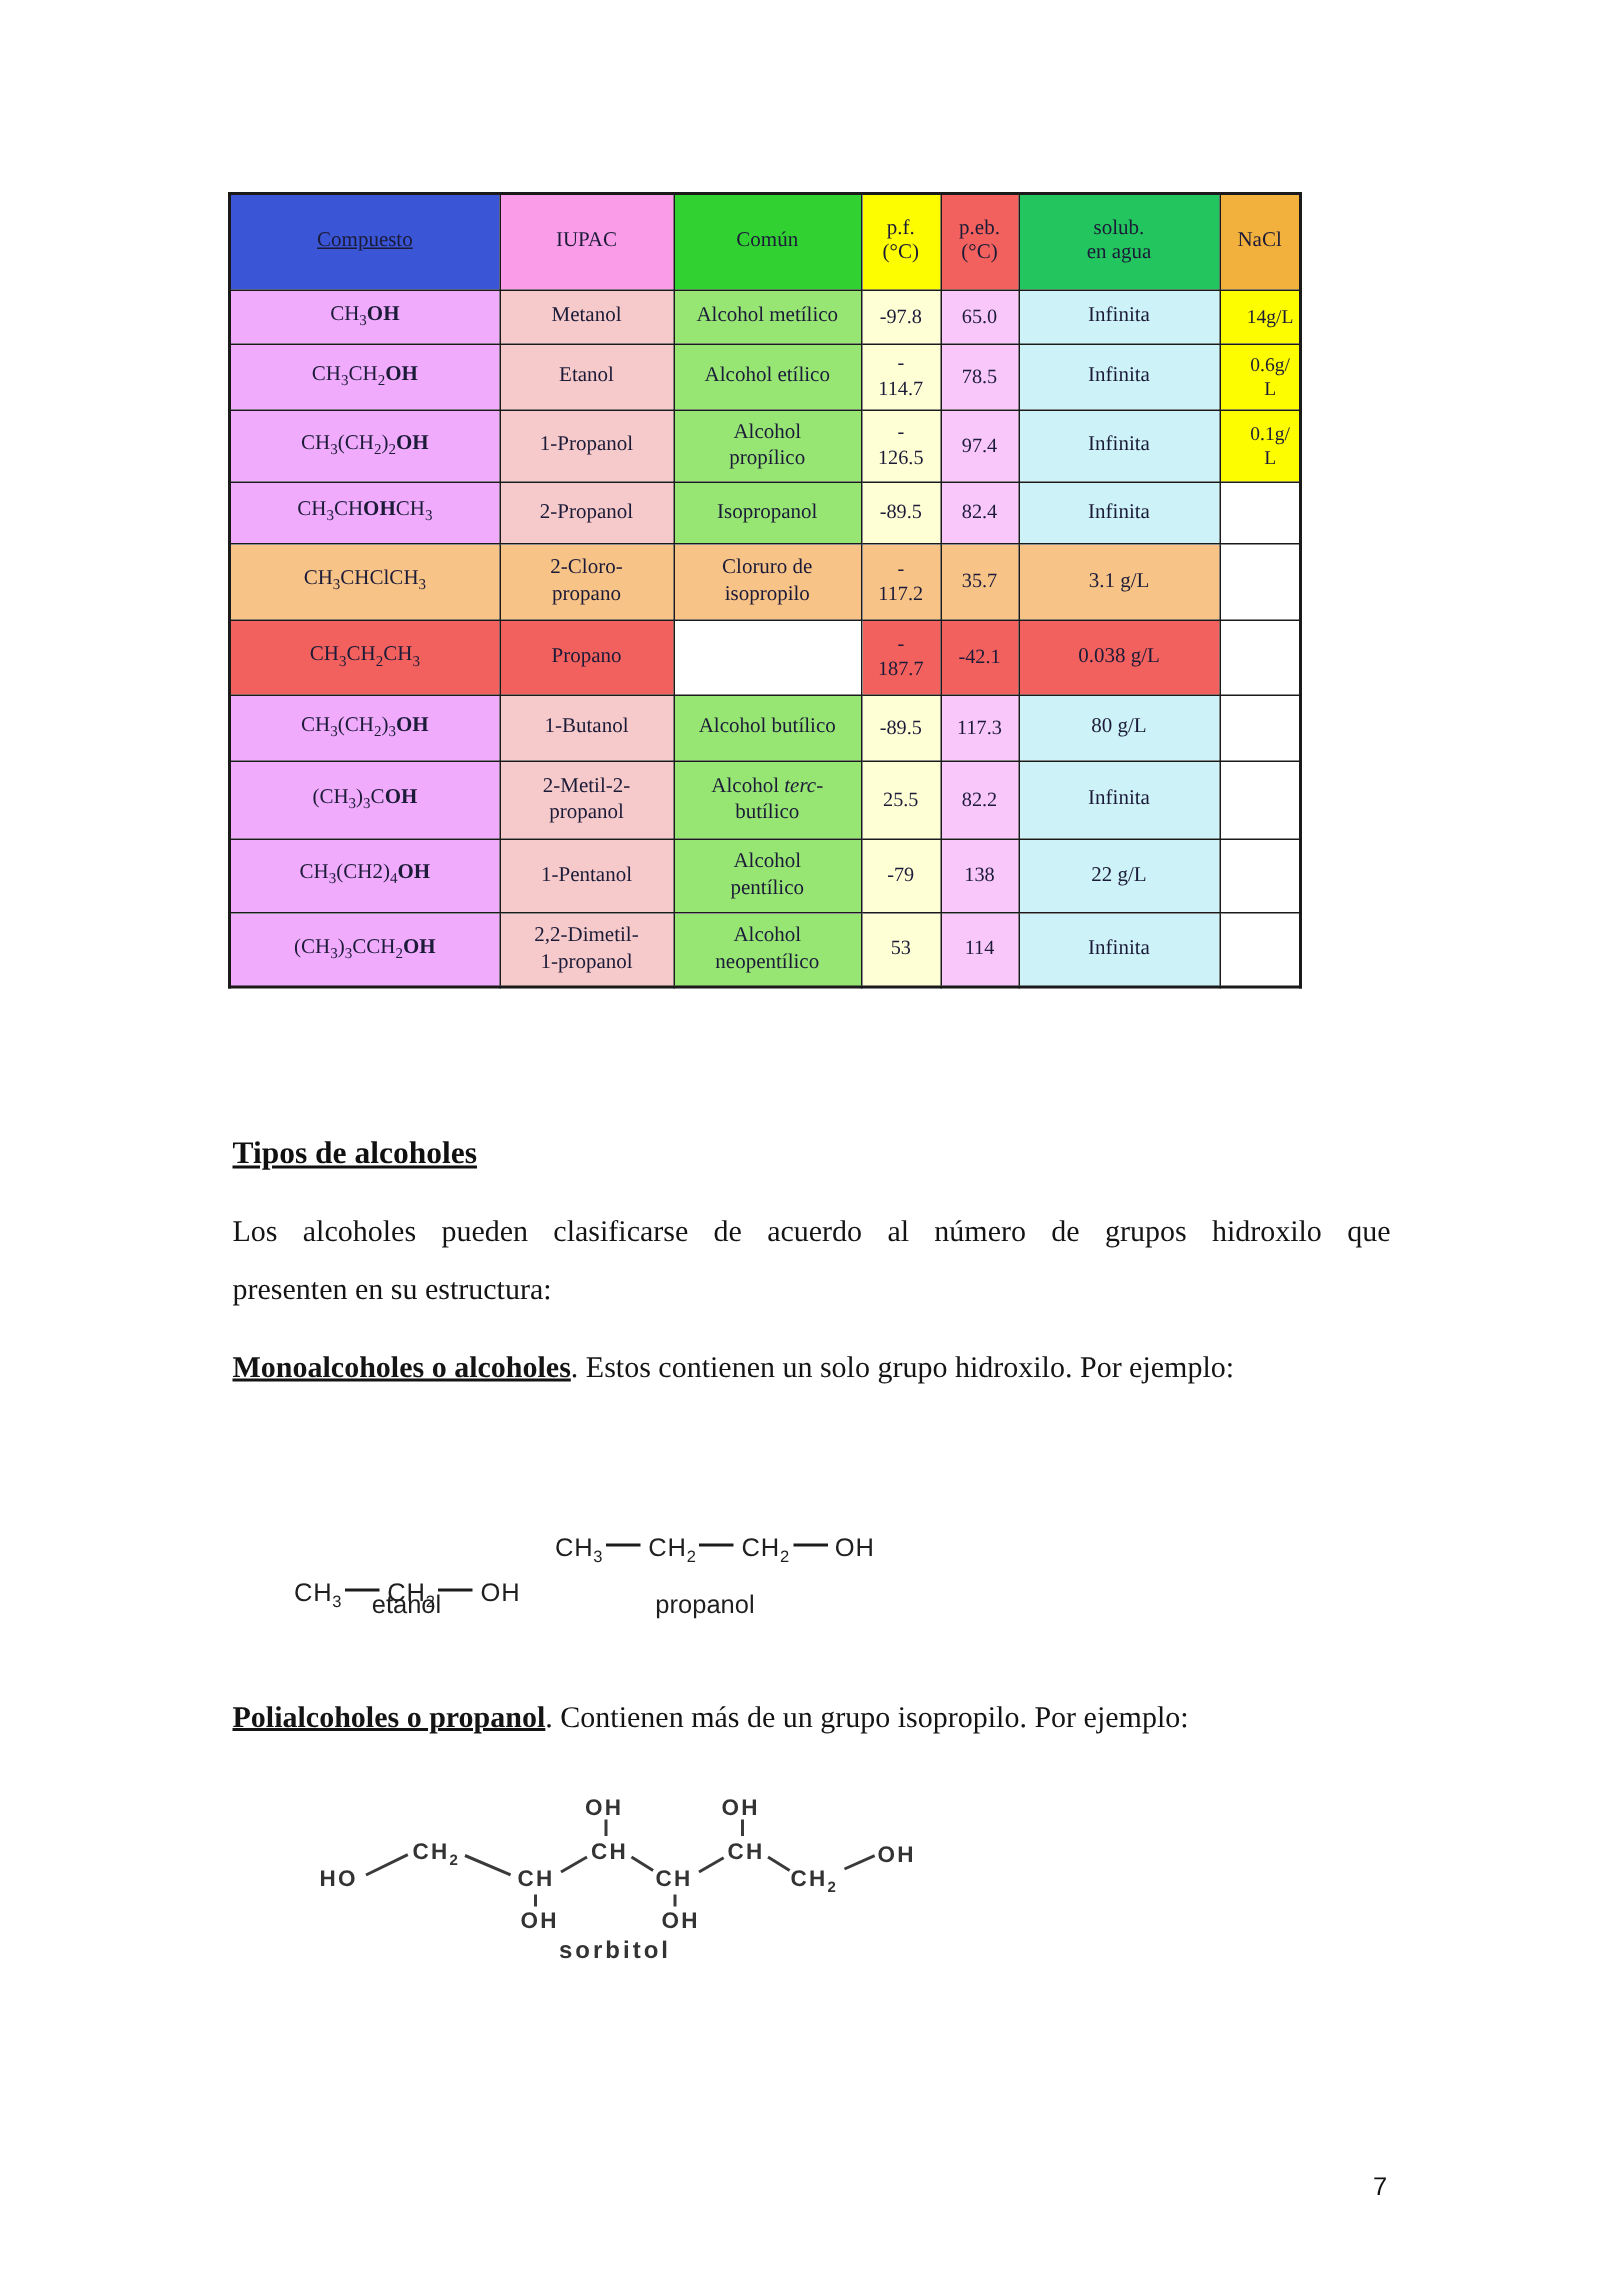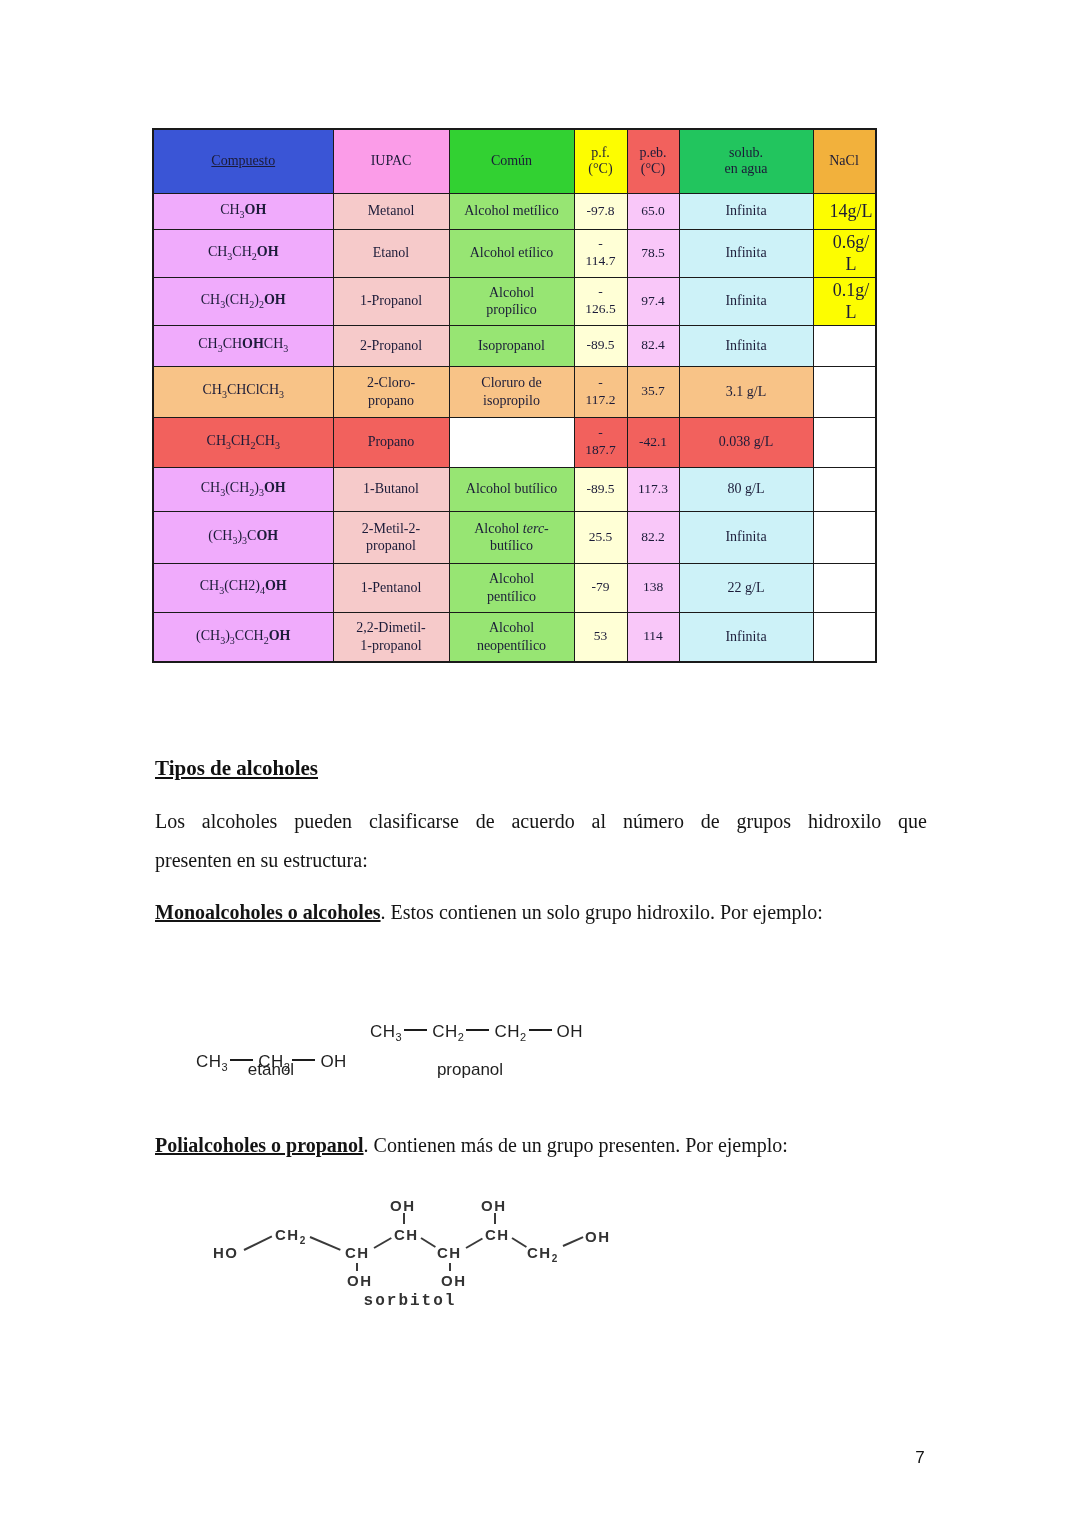--- a/index.html
+++ b/index.html
@@ -7,21 +7,21 @@
         font-family:"Liberation Serif",serif;color:#141414;}
 
   
   table.compound{position:absolute;left:152px;top:128px;border-collapse:collapse;table-layout:fixed;
         font-family:"Liberation Serif",serif;color:#1b1b38;border:2px solid #1a1a1a;}
   .compound th,.compound td{border:1px solid #1a1a1a;text-align:center;vertical-align:middle;
         white-space:pre-line;padding:1px 2px;overflow:hidden;}
   .compound th{font-weight:normal;font-size:14px;}
   .compound td{font-size:14px;line-height:1.25;}
   .compound td.c-pf,.compound td.c-peb{font-size:13.5px;}
-  .compound td.c-nacl{font-size:18px;background:#ffffff;padding-left:16px;}
+  .compound td.c-nacl{font-size:13px;background:#ffffff;padding-left:16px;}
   .compound sub{font-size:10px;}
   thead tr{height:64px;}
   tbody tr:nth-child(1){height:36px;}
   tbody tr:nth-child(2){height:44px;}
   tbody tr:nth-child(3){height:48px;}
   tbody tr:nth-child(4){height:41px;}
   tbody tr:nth-child(5){height:51px;}
   tbody tr:nth-child(6){height:50px;}
   tbody tr:nth-child(7){height:44px;margin-top:16px;}
   tbody tr:nth-child(8){height:52px;}
@@ -58,21 +58,21 @@
         color:#1f1f1f;text-align:center;}
 
   
   .sorbitol{position:absolute;left:200px;top:1190px;width:430px;height:125px;}
   .atom{position:absolute;font-family:"Liberation Sans",sans-serif;font-weight:600;font-size:15px;
         letter-spacing:1.5px;color:#333333;white-space:nowrap;}
   .atom sub{font-size:10px;letter-spacing:0;}
   .bd{position:absolute;height:2px;background:#3a3a3a;transform-origin:left center;}
   .bdv{position:absolute;width:2px;background:#3a3a3a;}
   .sorb-label{position:absolute;left:150px;top:102px;width:120px;text-align:center;
-        font-family:Liberation Mono, monospace;font-weight:600;font-size:16px;
+        font-family:Liberation Sans, sans-serif;font-weight:600;font-size:16px;
         letter-spacing:2px;color:#333333;}
 
   .pagenum{position:absolute;left:905px;top:1448px;width:30px;text-align:center;
         font-family:"Liberation Sans",sans-serif;font-size:17px;color:#111111;}
 </style>
 </head>
 <body>
 
 <div class="page">
 
@@ -212,21 +212,21 @@
   <div class="bodyline l1">Los alcoholes pueden clasificarse de acuerdo al número de grupos hidroxilo que</div>
   <div class="bodyline l2">presenten en su estructura:</div>
 
   <div class="bodyline mono"><span class="lead">Monoalcoholes o alcoholes</span><span>. Estos contienen un solo grupo hidroxilo. Por ejemplo:</span></div>
 
   <div class="formula" style="left:196px;top:1052px"><span>CH</span><sub>3</sub><span class="bar"></span><span>CH</span><sub>2</sub><span class="bar"></span><span>OH</span></div>
   <div class="struct-label" style="left:196px;top:1060px;width:150px">etanol</div>
   <div class="formula" style="left:370px;top:1022px"><span>CH</span><sub>3</sub><span class="bar"></span><span>CH</span><sub>2</sub><span class="bar"></span><span>CH</span><sub>2</sub><span class="bar"></span><span>OH</span></div>
   <div class="struct-label" style="left:370px;top:1060px;width:200px">propanol</div>
 
-  <div class="bodyline poli"><span class="lead">Polialcoholes o propanol</span><span>. Contienen más de un grupo presenten. Por ejemplo:</span></div>
+  <div class="bodyline poli"><span class="lead">Polialcoholes o propanol</span><span>. Contienen más de un grupo isopropilo. Por ejemplo:</span></div>
 
   <div class="sorbitol">
     <span class="atom" style="left:13px;top:54px">HO</span>
     <span class="atom" style="left:75px;top:36px"><span>CH</span><sub>2</sub></span>
     <span class="atom" style="left:145px;top:54px">CH</span>
     <span class="atom" style="left:147px;top:82px">OH</span>
     <span class="atom" style="left:194px;top:36px">CH</span>
     <span class="atom" style="left:190px;top:7px">OH</span>
     <span class="atom" style="left:237px;top:54px">CH</span>
     <span class="atom" style="left:241px;top:82px">OH</span>

